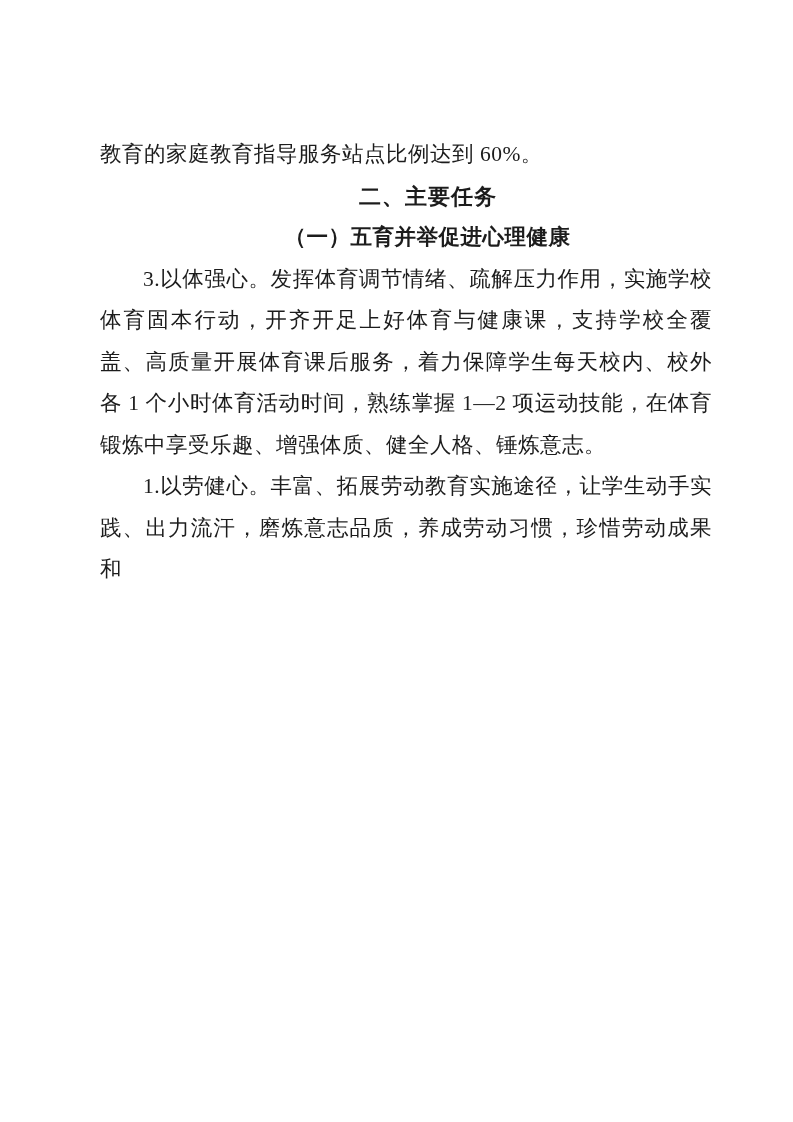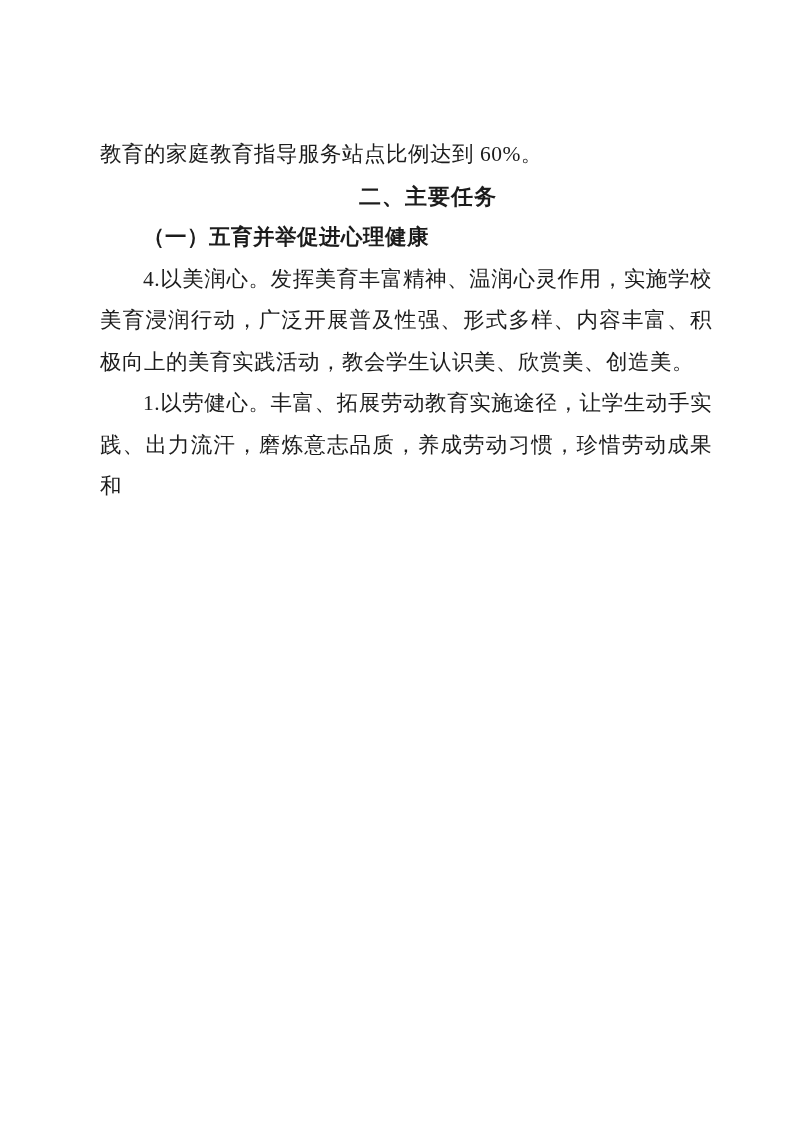--- a/index.html
+++ b/index.html
@@ -45,21 +45,21 @@
       text-align: center;
     }
     .subsection-heading {
       margin: 0;
       font-size: 21.5px;
       line-height: 41.5px;
       font-weight: bold;
       font-family: "Liberation Serif", serif;
       text-indent: 2em;
       letter-spacing: 0.5px;
-      text-align: left;
+      text-align: center;
     }
     .footer {
       position: absolute;
       left: 0;
       right: 0;
       top: 1023px;
       text-align: center;
       font-size: 17px;
       line-height: 24px;
       color: #2a2a2a;
@@ -67,19 +67,19 @@
     }
   </style>
 </head>
 <body>
 
 <div class="page">
   <div class="content">
     <p class="body-text no-indent">教育的家庭教育指导服务站点比例达到 60%。</p>
     <h2 class="section-heading">二、主要任务</h2>
     <h3 class="subsection-heading">（一）五育并举促进心理健康</h3>
-    <p class="body-text">4.以美润心。发挥美育丰富精神、温润心灵作用，实施学校美育浸润行动，广泛开展普及性强、形式多样、内容丰富、积极向上的美育实践活动，教会学生认识美、欣赏美、创造美。</p>
+    <p class="body-text">3.以体强心。发挥体育调节情绪、疏解压力作用，实施学校体育固本行动，开齐开足上好体育与健康课，支持学校全覆盖、高质量开展体育课后服务，着力保障学生每天校内、校外各 1 个小时体育活动时间，熟练掌握 1—2 项运动技能，在体育锻炼中享受乐趣、增强体质、健全人格、锤炼意志。</p>
     <p class="body-text">1.以劳健心。丰富、拓展劳动教育实施途径，让学生动手实践、出力流汗，磨炼意志品质，养成劳动习惯，珍惜劳动成果和</p>
   </div>
   <div class="footer">
     <span>—3—</span>
   </div>
 </div>
 
 </body></html>

